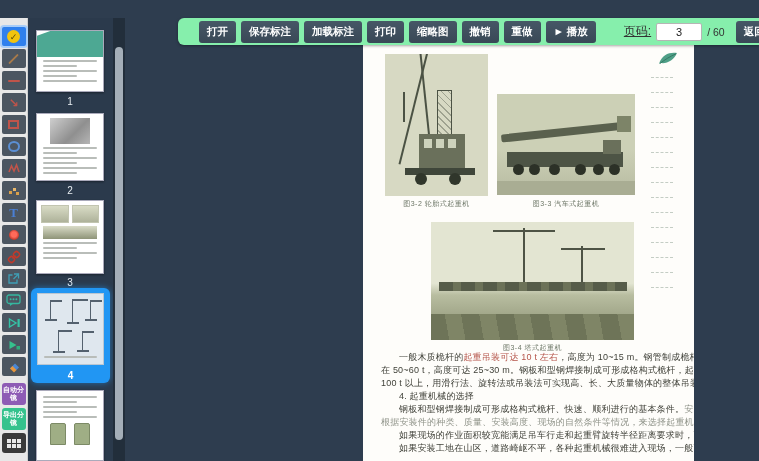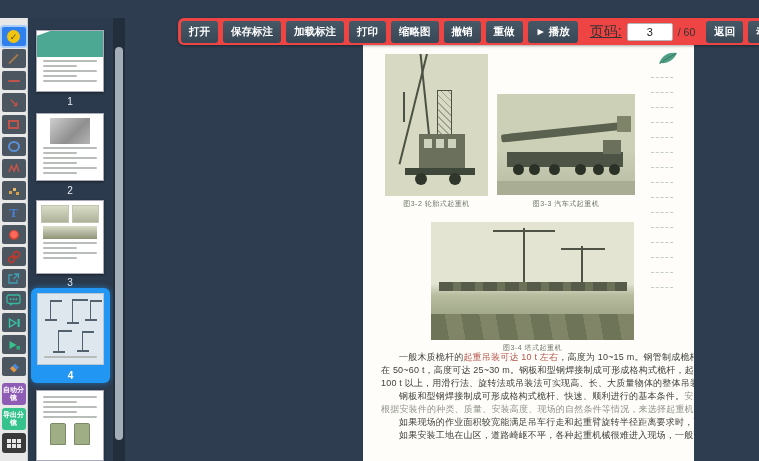--- a/index.html
+++ b/index.html
@@ -66,26 +66,26 @@
   .sel-num { position:absolute; left:0; bottom:2px; width:79px; text-align:center; color:#fff; font-size:10px; font-weight:bold; }
   .t5-sh { width:16px; height:22px; background:#9fae85; border:1px solid #7c8a66; border-radius:2px 2px 0 0; }
 
   
   .vsb { position:absolute; left:113px; top:18px; width:12px; height:443px; background:#222e3b; z-index:10; }
   .vsb .thumb { position:absolute; left:2px; top:29px; width:8px; height:393px; background:#a4aeb8; border-radius:4px; }
 
   
   .main { position:absolute; left:125px; top:18px; width:634px; height:443px; background:#2e3d4f; }
 
-  .topbar { position:absolute; left:53px; top:0; width:581px; height:27px; background:#ef4444;
+  .topbar { position:absolute; left:53px; top:0; width:581px; height:27px; background:#86efac;
             border-radius:6px 0 0 6px; box-shadow:0 1px 3px rgba(0,0,0,.35);
-            display:flex; align-items:center; gap:5px; padding-left:3px; z-index:25; }
+            display:flex; align-items:center; gap:5px; padding-left:21px; z-index:25; }
   .tbtn { background:linear-gradient(#465766,#394856); color:#fff; font-size:10.5px; font-weight:bold;
           border:none; border-radius:3px; padding:4px 8px; white-space:nowrap; cursor:pointer; flex:none; }
-  .pg-label { font-size:14px; color:#333; margin-left:7px; flex:none;text-decoration:underline; }
+  .pg-label { font-size:12px; color:#333; margin-left:23px; flex:none;text-decoration:underline; }
   .pg-input { width:46px; height:18px; border:1px solid #b5b5b5; border-radius:2px;
               font-size:11px; text-align:center; color:#222; background:#fff; flex:none; }
   .pg-total { font-size:10.5px; color:#333; margin-right:6px; flex:none; }
 
   
   .page { position:absolute; left:238px; top:26px; width:331px; height:417px; background:#fefdfa; overflow:hidden; }
   .leaf { position:absolute; right:14px; top:5px; }
   .mlines { position:absolute; left:288px; top:33px; width:24px; }
   .mline { width:22px; border-top:1px dashed #c4cdc4; position:absolute; }
 
@@ -394,20 +394,21 @@
         <span class="jib" style="left:130px; top:26px; width:44px;"></span>
         <span class="bld"></span>
         <span class="dirt"></span>
       </div>
       <div class="cap" style="left:68px; top:299px; width:203px;">图3-4  塔式起重机</div>
 
       <div class="btext">
           <div class="tline tindent"><span class="c-d">一般木质桅杆的</span><span class="c-r">起重吊装可达 10 t 左右</span><span class="c-d">，高度为 10~15 m。钢管制成桅杆的起重质量</span></div>
           <div class="tline"><span class="c-d">在 50~60 t，高度可达 25~30 m。钢板和型钢焊接制成可形成格构式桅杆，起重质量可达</span></div>
           <div class="tline"><span class="c-d">100 t 以上，用滑行法、旋转法或吊装法可实现高、长、大质量物体的整体吊装。</span></div>
+          <div class="tline tindent"><span class="c-d">4. 起重机械的选择</span></div>
           <div class="tline tindent"><span class="c-d">钢板和型钢焊接制成可形成格构式桅杆、快速、顺利进行的基本条件。</span><span class="c-g">安装工作中，</span></div>
           <div class="tline"><span class="c-g">根据安装件的种类、质量、安装高度、现场的自然条件等情况，来选择起重机械。</span></div>
           <div class="tline tindent"><span class="c-d">如果现场的作业面积较宽能满足吊车行走和起重臂旋转半径距离要求时，可采用履带式</span></div>
           <div class="tline tindent"><span class="c-d">如果安装工地在山区，道路崎岖不平，各种起重机械很难进入现场，一般可采用起重桅</span></div>
         </div>
     </div>
   </div>
 </div>
 
 </body></html>

